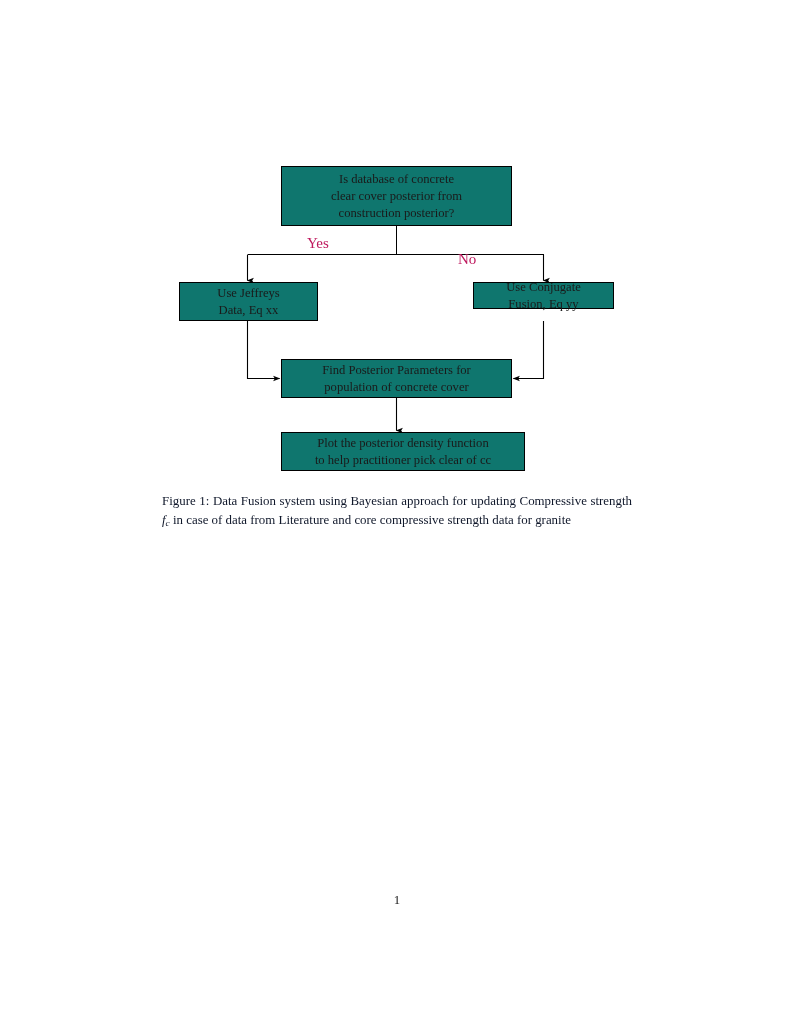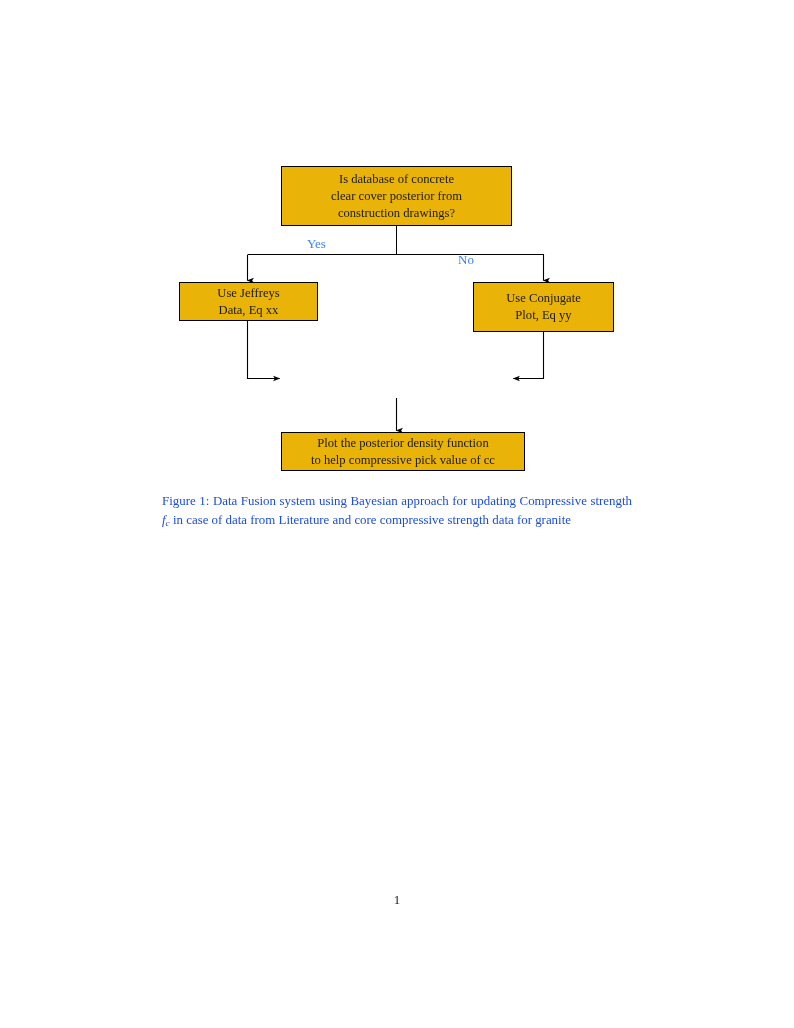--- a/index.html
+++ b/index.html
@@ -30,58 +30,58 @@
     position: absolute;
     left: 0;
     top: 0;
     width: 794px;
     height: 490px;
   }
   .node {
     position: absolute;
     box-sizing: border-box;
     border: 1px solid #000000;
-    background: #eab308;
+    background: #0f766e;
     display: flex;
     flex-direction: column;
     align-items: center;
     justify-content: center;
     text-align: center;
     font-size: 12.6px;
     line-height: 17px;
     color: #1a1a1a;
   }
   .node .ln { display: block; white-space: nowrap; }
 
   #node-decision { left: 281px; top: 166px; width: 231px; height: 60px; }
   #node-jeffreys  { left: 179px; top: 282px; width: 139px; height: 39px; }
-  #node-conjugate { left: 473px; top: 282px; width: 141px; height: 50px; }
+  #node-conjugate { left: 473px; top: 282px; width: 141px; height: 27px; }
   #node-posterior { left: 281px; top: 359px; width: 231px; height: 39px; }
   #node-plot      { left: 281px; top: 432px; width: 244px; height: 39px; }
 
   .edge-label {
     position: absolute;
-    font-size: 13px;
+    font-size: 15px;
     line-height: 15px;
-    color: #3b82f6;
+    color: #be185d;
     white-space: nowrap;
   }
   #label-yes { left: 307px; top: 236px; }
   #label-no  { left: 458px; top: 252px; }
 
   
   #caption {
     position: absolute;
     left: 162px;
     top: 492px;
     width: 470px;
     font-size: 12.9px;
     line-height: 18.6px;
     text-align: justify;
-    color: #1d4ed8;
+    color: #0f172a;
   }
   #caption .mathvar {
     font-style: italic;
     font-family: "Liberation Serif", "DejaVu Serif", serif;
   }
   #caption .mathsub {
     font-style: italic;
     font-size: 0.72em;
     vertical-align: -0.25em;
   }
@@ -131,37 +131,41 @@
       <path d="M247.5,321 L247.5,378.5 L279.5,378.5" stroke="#000000" stroke-width="1.1" fill="none" marker-end="url(#arrowright)"></path>
 
       <path d="M543.5,321 L543.5,378.5 L513.5,378.5" stroke="#000000" stroke-width="1.1" fill="none" marker-end="url(#arrowleft)"></path>
 
       <path d="M396.5,398 L396.5,430.5" stroke="#000000" stroke-width="1.1" fill="none" marker-end="url(#arrowdown)"></path>
     </svg>
 
     <div class="node" id="node-decision">
       <span class="ln">Is database of concrete</span>
       <span class="ln">clear cover posterior from</span>
-      <span class="ln">construction drawings?</span>
+      <span class="ln">construction posterior?</span>
     </div>
 
     <div class="node" id="node-jeffreys">
       <span class="ln">Use Jeffreys</span>
       <span class="ln">Data, Eq xx</span>
     </div>
 
     <div class="node" id="node-conjugate">
       <span class="ln">Use Conjugate</span>
-      <span class="ln">Plot, Eq yy</span>
+      <span class="ln">Fusion, Eq yy</span>
     </div>
 
+    <div class="node" id="node-posterior">
+      <span class="ln">Find Posterior Parameters for</span>
+      <span class="ln">population of concrete cover</span>
+    </div>
 
     <div class="node" id="node-plot">
       <span class="ln">Plot the posterior density function</span>
-      <span class="ln">to help compressive pick value of cc</span>
+      <span class="ln">to help practitioner pick clear of cc</span>
     </div>
 
     <div class="edge-label" id="label-yes">Yes</div>
     <div class="edge-label" id="label-no">No</div>
 
   </div>
 
   <div id="caption"><span>Figure 1:</span><span> Data Fusion system using Bayesian approach for updating Compressive strength </span><span class="mathvar">f</span><span class="mathsub">c</span><span> in case of data from Literature and core compressive strength data for granite</span></div>
 
   <div id="page-number">1</div>

